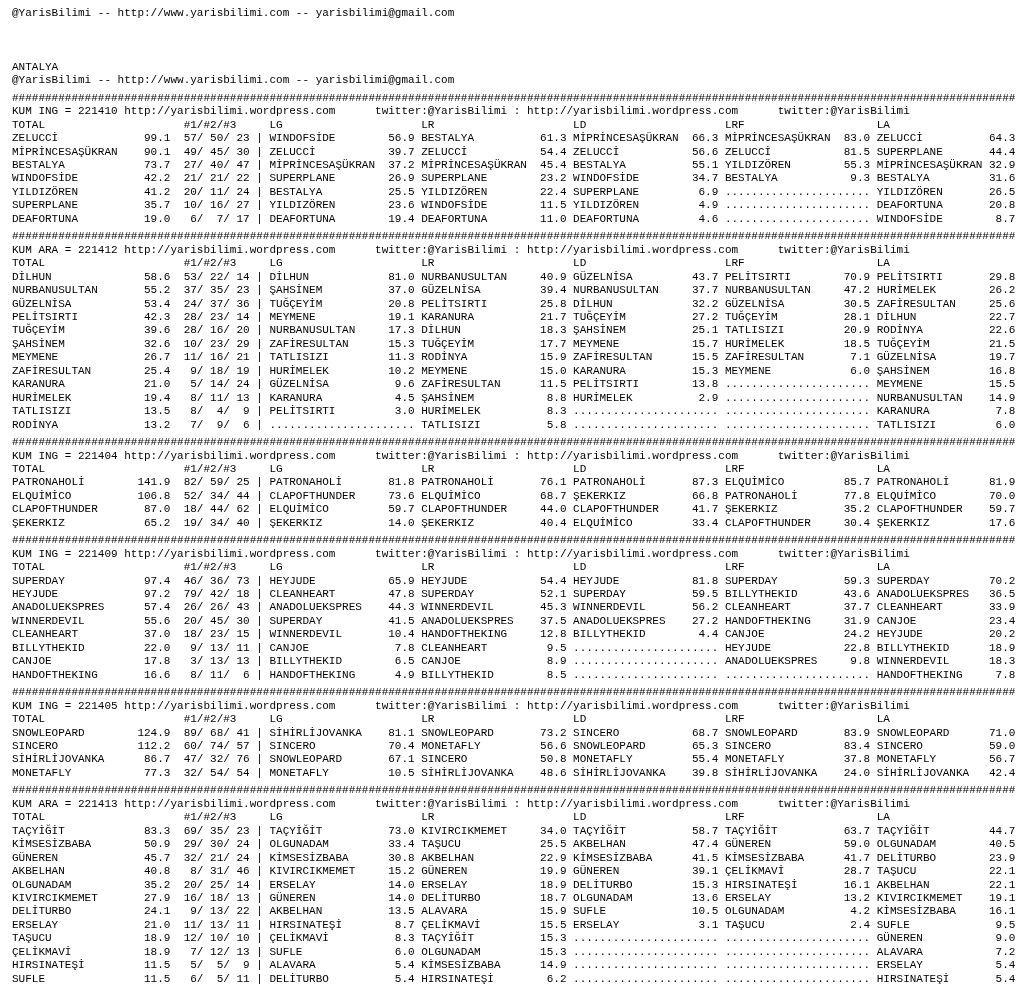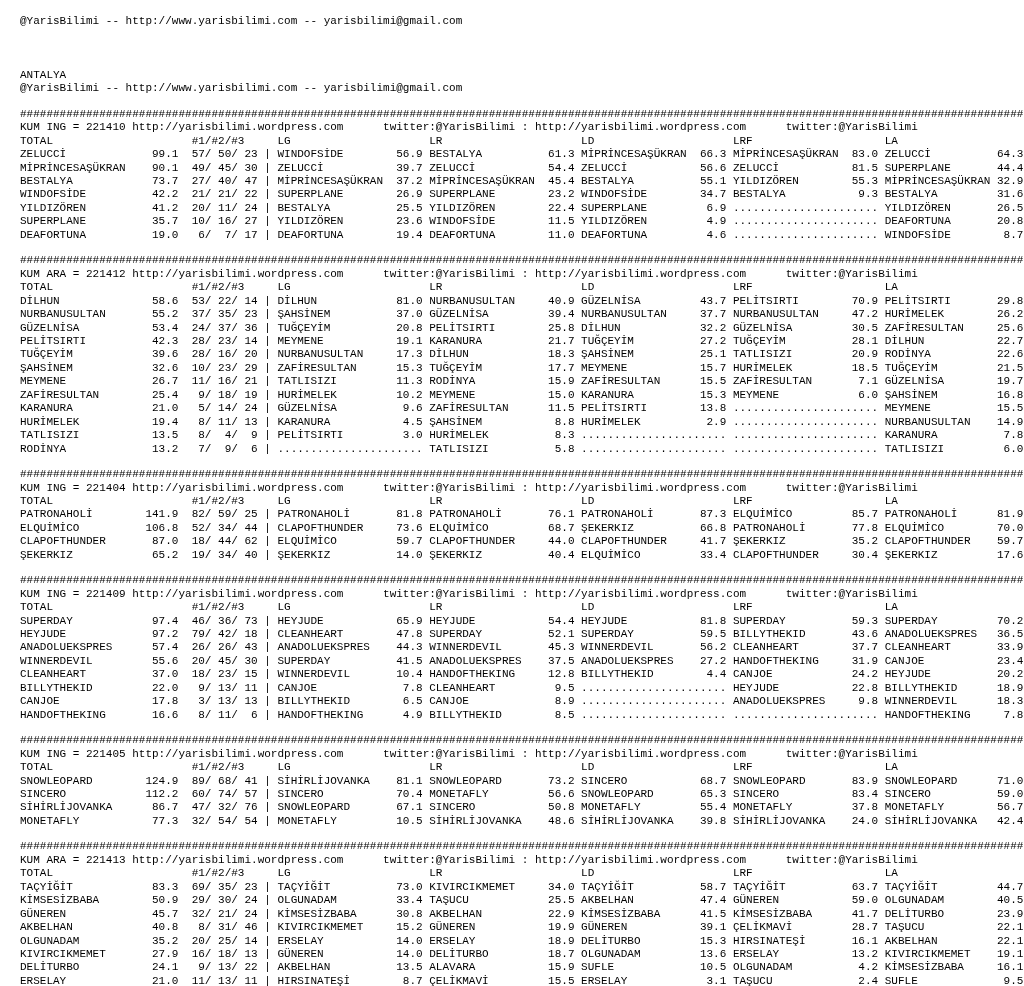--- a/index.html
+++ b/index.html
@@ -1,19 +1,19 @@
 <!DOCTYPE html>
 <html><head>
 <meta charset="utf-8">
 <style>
   html,body{margin:0;padding:0;background:#fff;}
   body{width:1024px;height:986px;overflow:hidden;}
   .doc{padding:3px 0 0 8px;}
   pre{
-    margin:12px;
+    margin:4px;
     font-family:"Liberation Mono","DejaVu Sans Mono",monospace;
     font-size:11px;
     line-height:13.45px;
     color:#000;
     white-space:pre;
   }
 </style>
 </head>
 <body>
 

